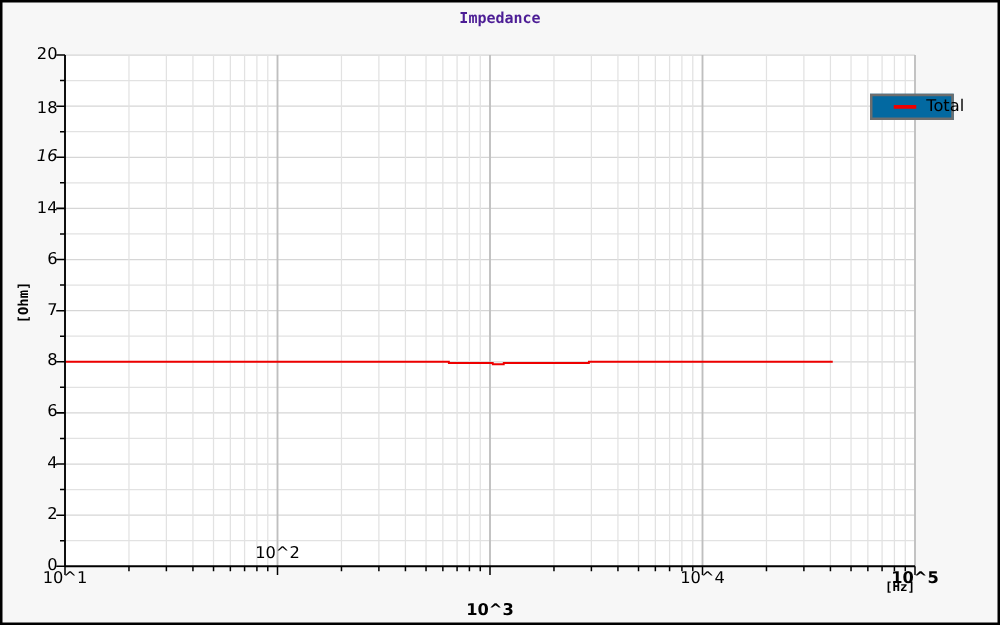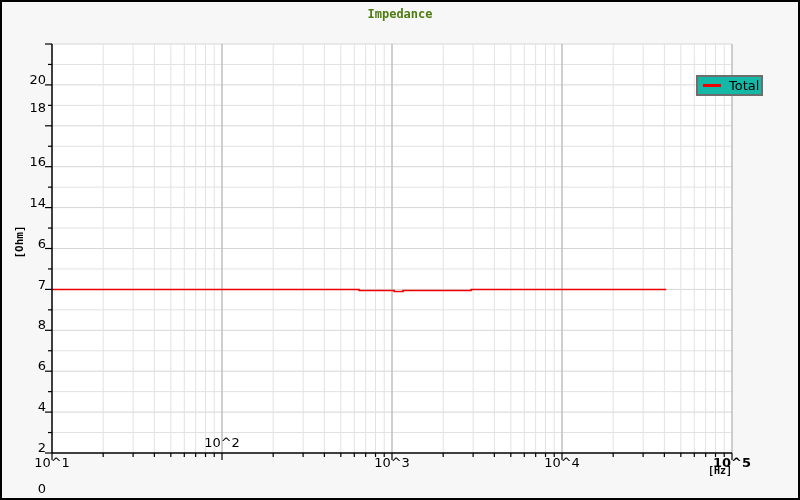--- a/index.html
+++ b/index.html
@@ -9,48 +9,49 @@
     box-sizing:border-box;
     background:#f7f7f7;
     border:2px solid #000000;
     overflow:hidden;
     font-family:"DejaVu Sans", "Liberation Sans", sans-serif;
   }
   .chart-title{
     position:absolute;top:5px;left:0;right:0;
     text-align:center;
     font-family:"DejaVu Sans Mono","Liberation Mono",monospace;
-    font-weight:bold;font-size:12px;color:#4d7c0f;
+    font-weight:bold;font-size:12px;color:#4c1d95;
   }
   .ylabel{
     position:absolute;left:17px;top:240px;
     transform:translate(-50%,-50%) rotate(-90deg);
     font-family:"DejaVu Sans Mono","Liberation Mono",monospace;
     font-weight:bold;font-size:11px;color:#000;white-space:nowrap;
   }
   .xlabel{
     position:absolute;top:463px;left:630px;width:100px;
     text-align:right;
     font-family:"DejaVu Sans Mono","Liberation Mono",monospace;
     font-weight:bold;font-size:10px;color:#000;
   }
   svg.plot-svg{position:absolute;left:0;top:0;}
   .tick-label{
     position:absolute;font-size:13px;color:#000;line-height:14px;
     font-family:"DejaVu Sans","Liberation Sans",sans-serif;
   }
-  .ytick-label{width:42px;text-align:right;margin-top:36px;}
+  .ytick-label{width:42px;text-align:right;}
   .xtick-label{width:44px;text-align:center;}
   .legend{
     position:absolute;left:694px;top:73px;
     width:67px;height:21px;
     box-sizing:border-box;
-    background:#14b8a6;border:2px solid #6e6e6e;
+    background:#0369a1;border:2px solid #6e6e6e;
     display:flex;align-items:center;
     z-index:5;
+    padding-left:12px;
   }
   .legend-line{
     display:inline-block;width:18px;height:3px;margin-left:5px;
     background:#ee0000;flex:0 0 auto;
   }
   .legend-text{
     font-size:13px;color:#000;margin-left:8px;line-height:13px;
   }
 </style>
 </head>
@@ -181,26 +182,26 @@
     </svg>
   <div id="tick-layer">
       <div class="tick-label ytick-label" style="left: 2px; top: 444px;">0</div>
       <div class="tick-label ytick-label" style="left: 2px; top: 403.1px;">2</div>
       <div class="tick-label ytick-label" style="left: 2px; top: 362.2px;">4</div>
       <div class="tick-label ytick-label" style="left: 2px; top: 321.3px;">6</div>
       <div class="tick-label ytick-label" style="left: 2px; top: 280.4px;">8</div>
       <div class="tick-label ytick-label" style="left: 2px; top: 239.5px;">7</div>
       <div class="tick-label ytick-label" style="left: 2px; top: 198.6px;">6</div>
       <div class="tick-label ytick-label" style="left: 2px; top: 157.7px;">14</div>
-      <div class="tick-label ytick-label" style="left: 2px; top: 116.8px;">16</div>
-      <div class="tick-label ytick-label" style="left: 2px; top: 63px;">18</div>
+      <div class="tick-label ytick-label" style="left: 2px; top: 116.8px; font-style: italic;">16</div>
+      <div class="tick-label ytick-label" style="left: 2px; top: 78px;">18</div>
       <div class="tick-label ytick-label" style="left: 2px; top: 35px;">20</div>
       <div class="tick-label xtick-label" style="left: 28px; top: 454px; text-align: center;">10^1</div>
       <div class="tick-label xtick-label" style="left: 198px; top: 434px;">10^2</div>
-      <div class="tick-label xtick-label" style="left: 368px; top: 454px;">10^3</div>
+      <div class="tick-label xtick-label" style="left: 368px; top: 480px; font-weight: bold;">10^3</div>
       <div class="tick-label xtick-label" style="left: 538px; top: 454px;">10^4</div>
       <div class="tick-label xtick-label" style="left: 708px; top: 454px; font-weight: bold;">10^5</div>
     </div>
   <div class="xlabel">[Hz]</div>
   <div class="legend">
     <span class="legend-line"></span>
     <span class="legend-text">Total</span>
   </div>
 </div>
 

